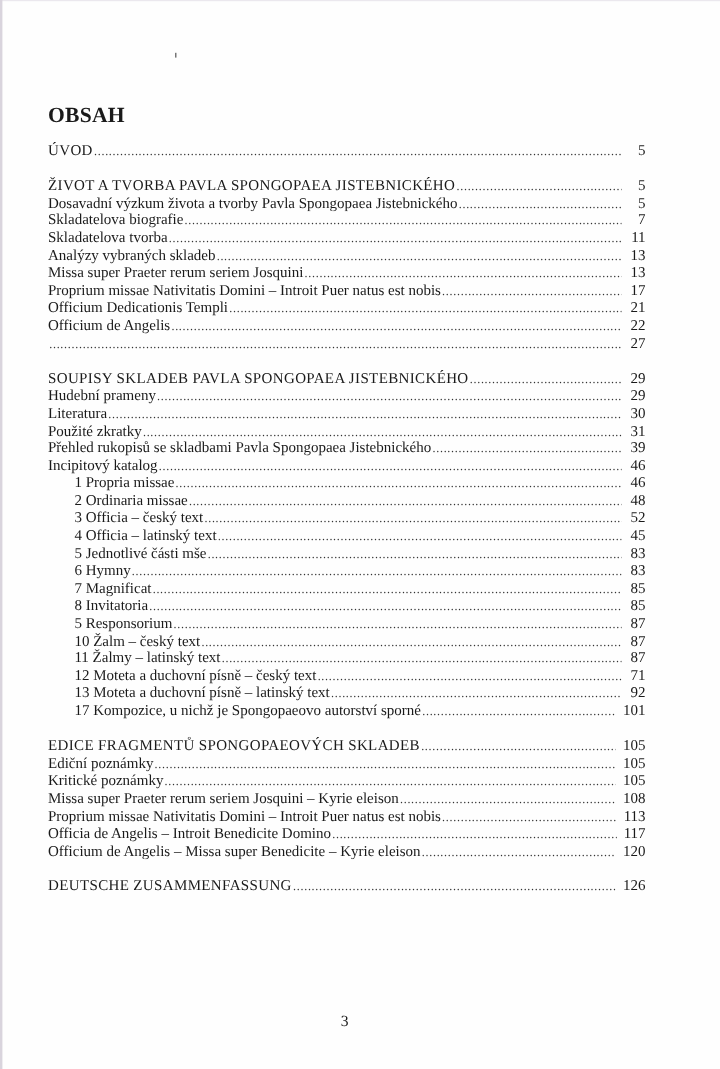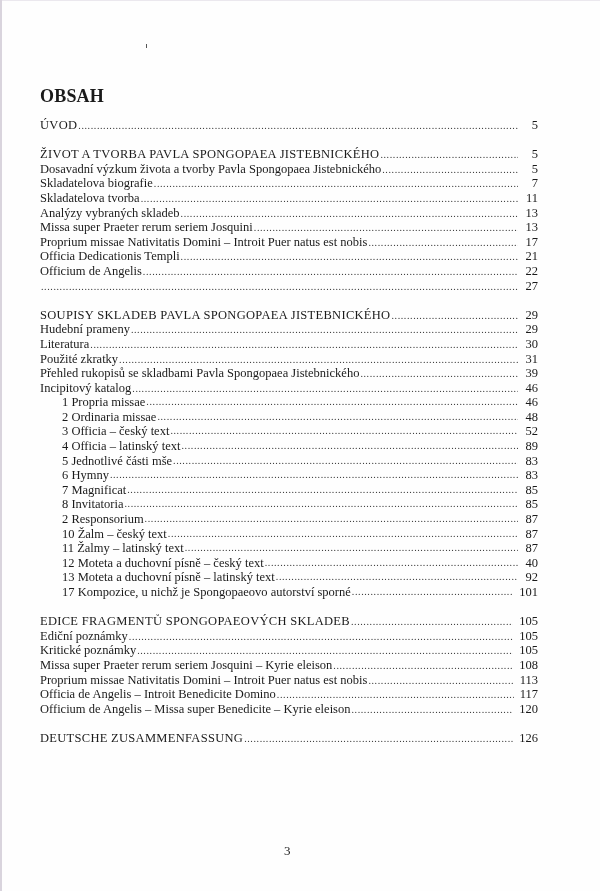--- a/index.html
+++ b/index.html
@@ -60,21 +60,20 @@
       display: flex;
       align-items: baseline;
       height: 14.6px;
       line-height: 14.6px;
       font-size: 12.5px;
       white-space: nowrap;
       overflow: hidden;
     }
     .row.sub {
       padding-left: 22px;
-      align-items: center;
     }
     .row .label {
       flex: 0 0 auto;
     }
     .row .leader {
       flex: 1 1 auto;
       overflow: hidden;
       margin: 0 2px 0 1px;
       color: #333;
       font-size: 10px;
@@ -147,21 +146,21 @@
           <span class="label">Missa super Praeter rerum seriem Josquini</span>
           <span class="leader"></span>
           <span class="page-num">13</span>
         </div>
         <div class="row item">
           <span class="label">Proprium missae Nativitatis Domini – Introit Puer natus est nobis</span>
           <span class="leader"></span>
           <span class="page-num">17</span>
         </div>
         <div class="row item">
-          <span class="label">Officia Dedicationis Templi</span>
+          <span class="label">Officium Dedicationis Templi</span>
           <span class="leader"></span>
           <span class="page-num">21</span>
         </div>
         <div class="row item">
           <span class="label">Officium de Angelis</span>
           <span class="leader"></span>
           <span class="page-num">22</span>
         </div>
         <div class="row item">
           <span class="leader"></span>
@@ -210,21 +209,21 @@
           <span class="page-num">48</span>
         </div>
         <div class="row sub">
           <span class="label">3 Officia – český text</span>
           <span class="leader"></span>
           <span class="page-num">52</span>
         </div>
         <div class="row sub">
           <span class="label">4 Officia – latinský text</span>
           <span class="leader"></span>
-          <span class="page-num">89</span>
+          <span class="page-num">45</span>
         </div>
         <div class="row sub">
           <span class="label">5 Jednotlivé části mše</span>
           <span class="leader"></span>
           <span class="page-num">83</span>
         </div>
         <div class="row sub">
           <span class="label">6 Hymny</span>
           <span class="leader"></span>
           <span class="page-num">83</span>
@@ -233,38 +232,38 @@
           <span class="label">7 Magnificat</span>
           <span class="leader"></span>
           <span class="page-num">85</span>
         </div>
         <div class="row sub">
           <span class="label">8 Invitatoria</span>
           <span class="leader"></span>
           <span class="page-num">85</span>
         </div>
         <div class="row sub">
-          <span class="label">2 Responsorium</span>
+          <span class="label">5 Responsorium</span>
           <span class="leader"></span>
           <span class="page-num">87</span>
         </div>
         <div class="row sub">
           <span class="label">10 Žalm – český text</span>
           <span class="leader"></span>
           <span class="page-num">87</span>
         </div>
         <div class="row sub">
           <span class="label">11 Žalmy – latinský text</span>
           <span class="leader"></span>
           <span class="page-num">87</span>
         </div>
         <div class="row sub">
           <span class="label">12 Moteta a duchovní písně – český text</span>
           <span class="leader"></span>
-          <span class="page-num">40</span>
+          <span class="page-num">71</span>
         </div>
         <div class="row sub">
           <span class="label">13 Moteta a duchovní písně – latinský text</span>
           <span class="leader"></span>
           <span class="page-num">92</span>
         </div>
         <div class="row sub">
           <span class="label">17 Kompozice, u nichž je Spongopaeovo autorství sporné</span>
           <span class="leader"></span>
           <span class="page-num">101</span>

